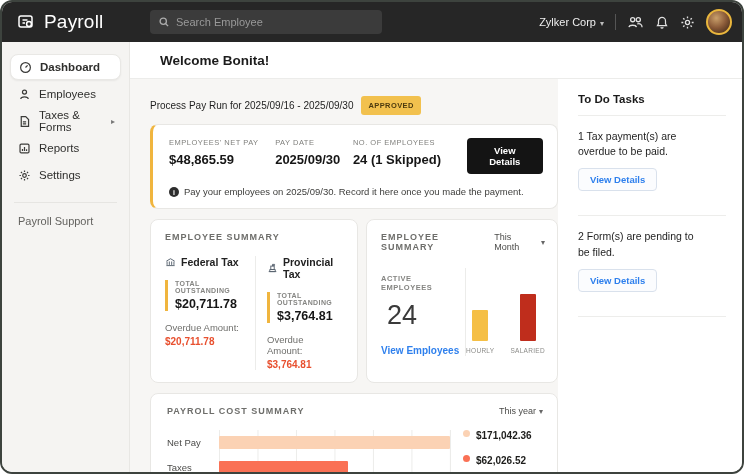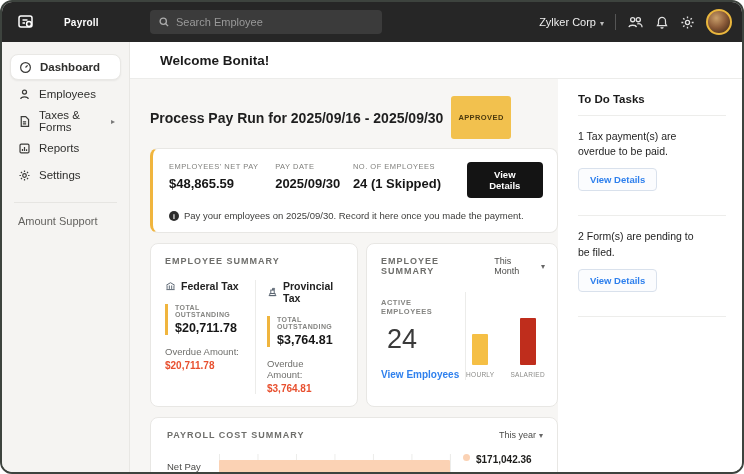--- a/index.html
+++ b/index.html
@@ -5,21 +5,21 @@
   * { margin:0; padding:0; box-sizing:border-box; }
   html,body { background:#fff; font-family:"Liberation Sans", sans-serif; }
   .window {
     position:relative; width:744px; height:474px; border-radius:12px;
     overflow:hidden; border:2px solid #3d433e; background:#f7f6f4;
     display:flex; flex-direction:column;
   }
   
   .topbar { position:relative; height:40px; flex:0 0 40px; background:#262626; display:flex; align-items:center; }
   .logo { position:absolute; left:14px; display:flex; align-items:center; gap:8px; color:#fff; }
-  .logo-name { font-size:10px; font-weight:700; letter-spacing:.2px;margin-left:20px; }
+  .logo-name { font-size:19px; font-weight:400; letter-spacing:.2px; }
   .searchbox { position:absolute; left:148px; width:232px; height:24px; background:#3b3b3b; border:none; border-radius:4px;
     display:flex; align-items:center; gap:6px; padding:8px 8px; }
   .searchbox input { background:transparent; border:none; outline:none; color:#ddd; font-size:11px; width:100%;
     font-family:"Liberation Sans", sans-serif; }
   .searchbox input::placeholder { color:#999; }
   .top-right { position:absolute; right:10px; display:flex; align-items:center; gap:11px; color:#e3e3e3; }
   .org { font-size:11px; color:#eee; display:flex; align-items:flex-end; gap:4px; cursor:default; }
   .caret { font-size:8px; color:#bbb; }
   .top-divider { width:1px; height:16px; background:#555; }
   .avatar { width:26px; height:26px; border-radius:50%; border:2px solid #e9b63d;
@@ -39,23 +39,23 @@
   
   .main { flex:1; display:flex; flex-direction:column; min-width:0; }
   .welcome-band { height:37px; flex:0 0 37px; background:#fff; border-bottom:1px solid #ececea;
     display:flex; align-items:center; padding-left:30px; }
   .welcome { font-size:13.5px; font-weight:700; color:#1c1c1c; }
   .content { flex:1; display:flex; min-height:0; }
   .center-col { width:428px; flex:0 0 428px; padding:17px 0 0 20px; }
   .right-panel { flex:1; background:#fff; padding:14px 16px 0 20px; }
   
   .sec-title-row { display:flex; align-items:center; gap:8px; margin-bottom:9px; }
-  .sec-title { font-size:14px; font-weight:700; color:#1f1f1f; }
+  .sec-title { font-size:10px; font-weight:400; color:#1f1f1f; }
   .badge { font-size:7.5px; font-weight:700; letter-spacing:.4px; color:#4c3a0e; background:#f2c14e;
-    padding:17px 7px; border-radius:3px; }
+    padding:5px 7px; border-radius:3px; }
   
   .card { background:#fff; border:1px solid #e8e7e4; border-radius:8px; }
   .payrun-card { width:408px; border-left:3px solid #f0b53e; padding:13px 14px 11px 16px; }
   .payrun-grid { display:flex; align-items:flex-start; }
   .pr-field { }
   .pr-f1 { width:112px; } .pr-f2 { width:82px; } .pr-f3 { width:120px; }
   .pr-label { font-size:7.5px; letter-spacing:.5px; color:#80807d; font-weight:400; margin-bottom:5px; }
   .pr-value { font-size:13px; font-weight:700; color:#161616; }
   .btn-dark { margin-left:auto; background:#141414; color:#fff; font-size:9.5px; font-weight:700;
     border:none; border-radius:4px; padding:7px 12px; cursor:pointer; font-family:"Liberation Sans", sans-serif; }
@@ -212,21 +212,21 @@
       <div class="nav-item">
         <span class="ni">
           <svg width="13" height="13" viewBox="0 0 16 16" fill="none" stroke="currentColor" stroke-width="1.5">
             <circle cx="8" cy="8" r="2.2"></circle>
             <path d="M8 1.8v1.8M8 12.4v1.8M1.8 8h1.8M12.4 8h1.8M3.6 3.6l1.3 1.3M11.1 11.1l1.3 1.3M12.4 3.6l-1.3 1.3M4.9 11.1l-1.3 1.3"></path>
           </svg>
           </span>
         <span>Settings</span>
       </div>
       <div class="side-divider"></div>
-      <div class="support">Amount Support</div>
+      <div class="support">Payroll Support</div>
     </div>
 
     <div class="main">
       <div class="welcome-band">
         <span class="welcome">Welcome Bonita!</span>
       </div>
 
       <div class="content">
 
         <div class="center-col">

